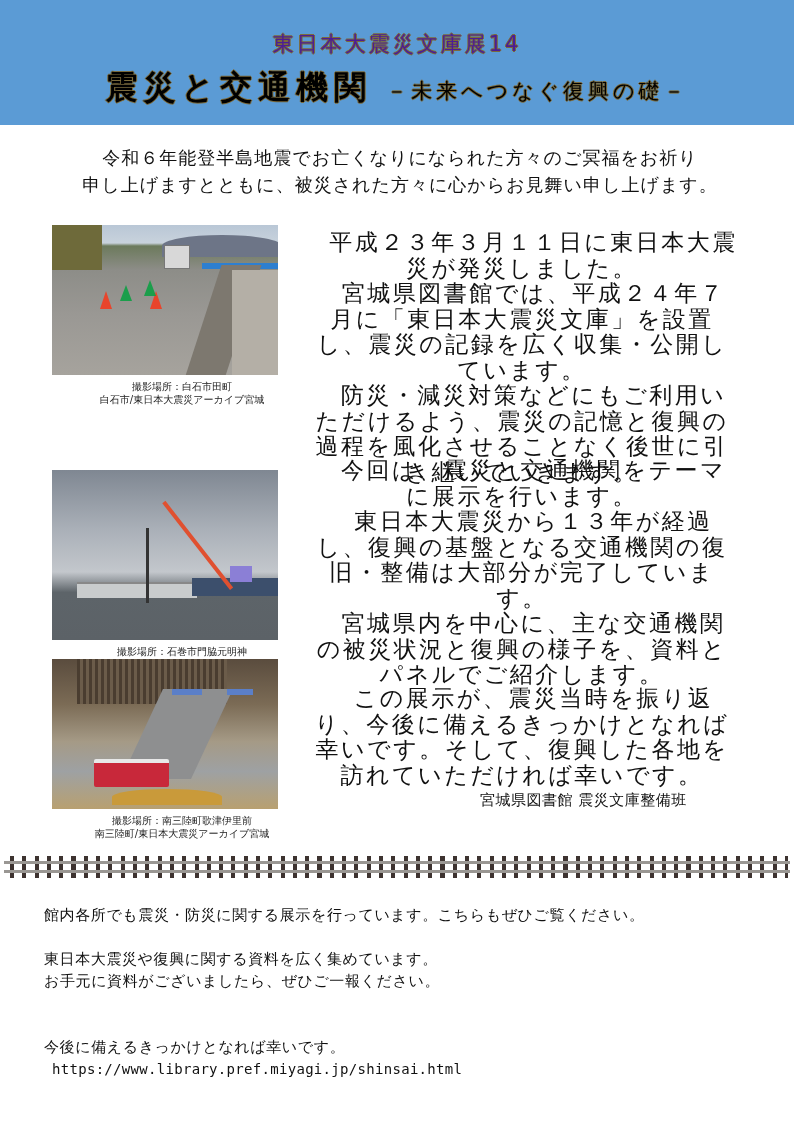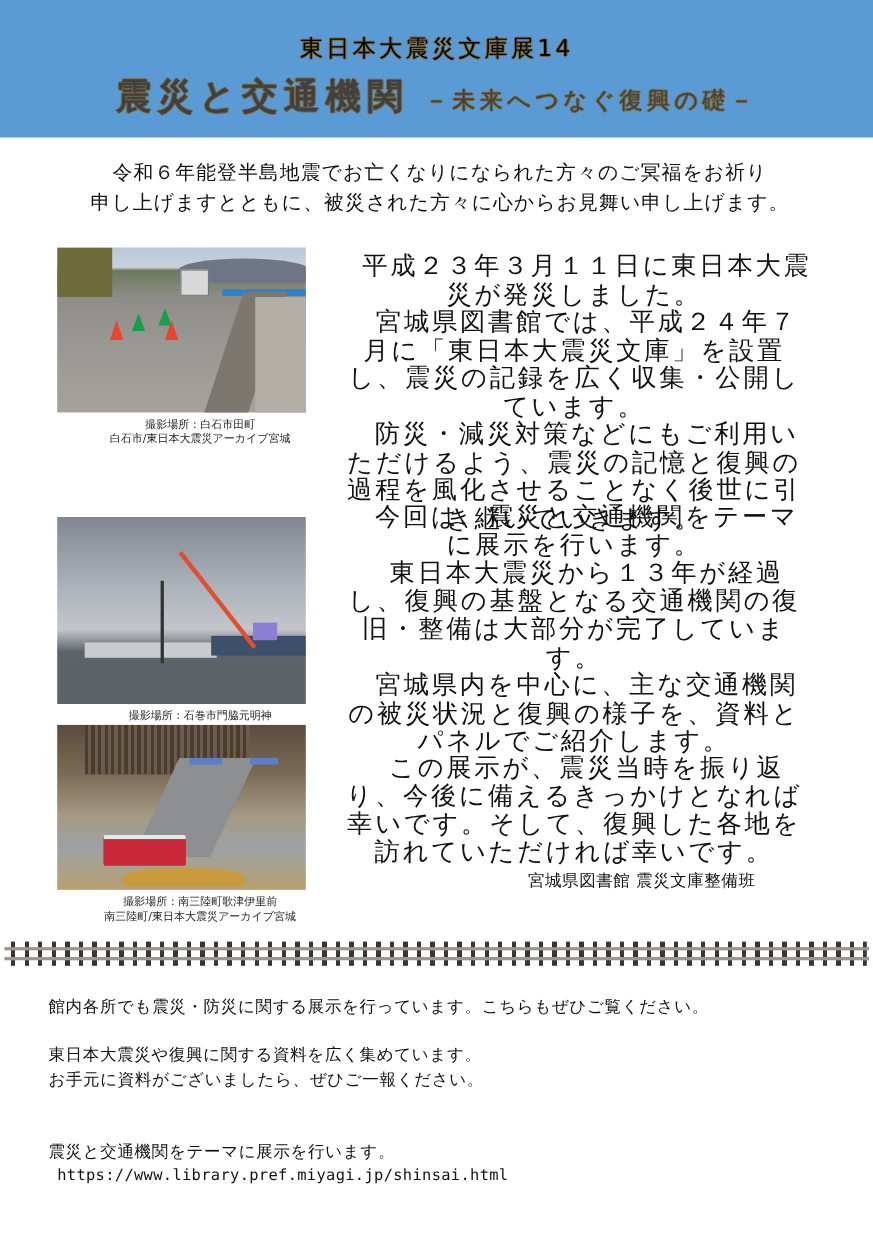--- a/index.html
+++ b/index.html
@@ -5,26 +5,26 @@
   html, body { margin: 0; padding: 0; }
   body {
     width: 794px; height: 1123px; background: #ffffff; position: relative; overflow: hidden;
     font-family: "DejaVu Sans", "Liberation Sans", sans-serif; color: #111;
   }
   .header {
     position: absolute; left: 0; top: 0; width: 794px; height: 125px; background: #5B9BD5;
   }
   .header .sub {
     position: absolute; left: 0; width: 794px; top: 30px; text-align: center;
-    font-size: 21px; letter-spacing: 3px; color: #000000;
+    font-size: 21px; letter-spacing: 3px; color: #4c1d95;
     text-shadow: -1px 0 #7a6a3c, 1px 0 #7a6a3c, 0 -1px #7a6a3c, 0 1px #7a6a3c;
   }
   .header .main {
     position: absolute; left: 0; width: 794px; top: 66px; text-align: center; white-space: nowrap;
-    color: #404040;
+    color: #000000;
     text-shadow: -1px 0 #7a6a3c, 1px 0 #7a6a3c, 0 -1px #7a6a3c, 0 1px #7a6a3c;
   }
   .header .main .big { font-size: 32px; letter-spacing: 6px; font-weight: bold; }
   .header .main .small { font-size: 21px; letter-spacing: 4px; margin-left: 14px; }
 
   .intro {
     position: absolute; left: 40px; width: 720px; top: 144px; text-align: center;
     font-size: 18px; line-height: 27px; letter-spacing: 1px;
   }
 
@@ -160,15 +160,15 @@
   <div class="rail" style="top:5px;"></div>
   <div class="rail" style="top:14px;"></div>
 </div>
 
 <div class="info" style="top:904px;">館内各所でも震災・防災に関する展示を行っています。こちらもぜひご覧ください。</div>
 <div class="info" style="top:948px;">
   <div>東日本大震災や復興に関する資料を広く集めています。</div>
   <div>お手元に資料がございましたら、ぜひご一報ください。</div>
 </div>
 <div class="info" style="top:1036px;">
-  <div>震災と交通機関をテーマに展示を行います。</div>
+  <div>今後に備えるきっかけとなれば幸いです。</div>
   <div class="mono" style="padding-left:8px;">https://www.library.pref.miyagi.jp/shinsai.html</div>
 </div>
 
 </body></html>

